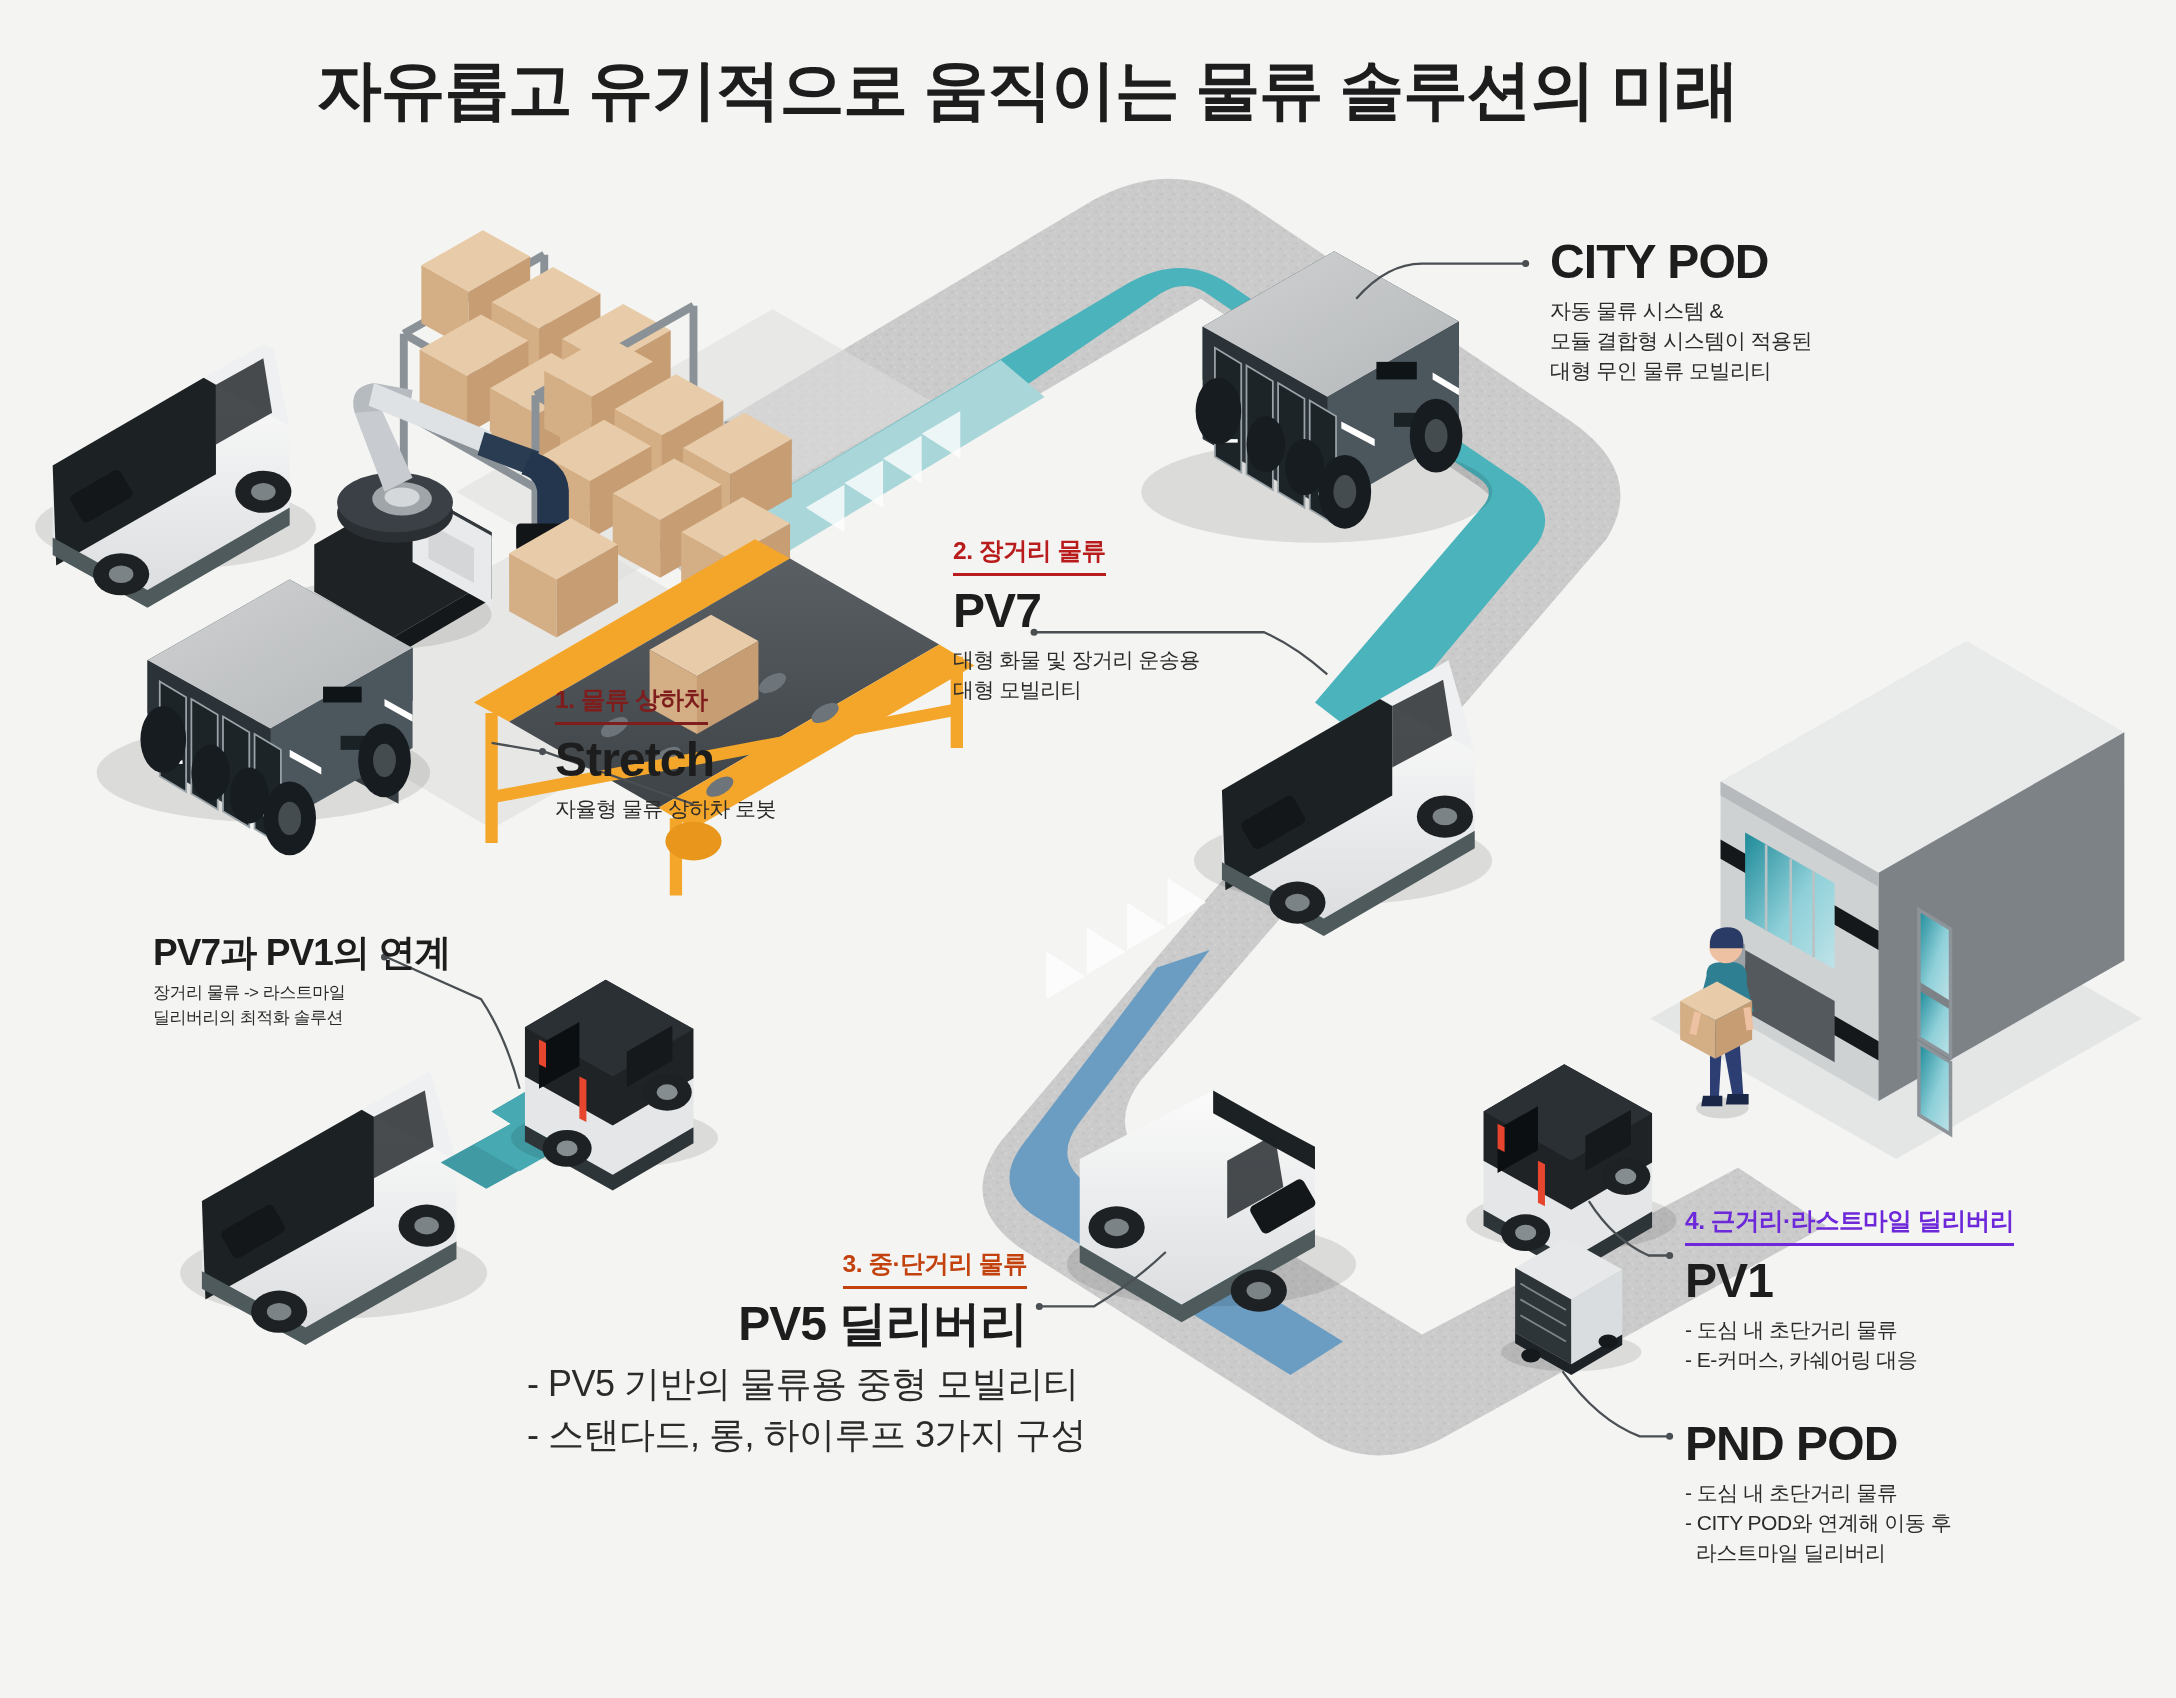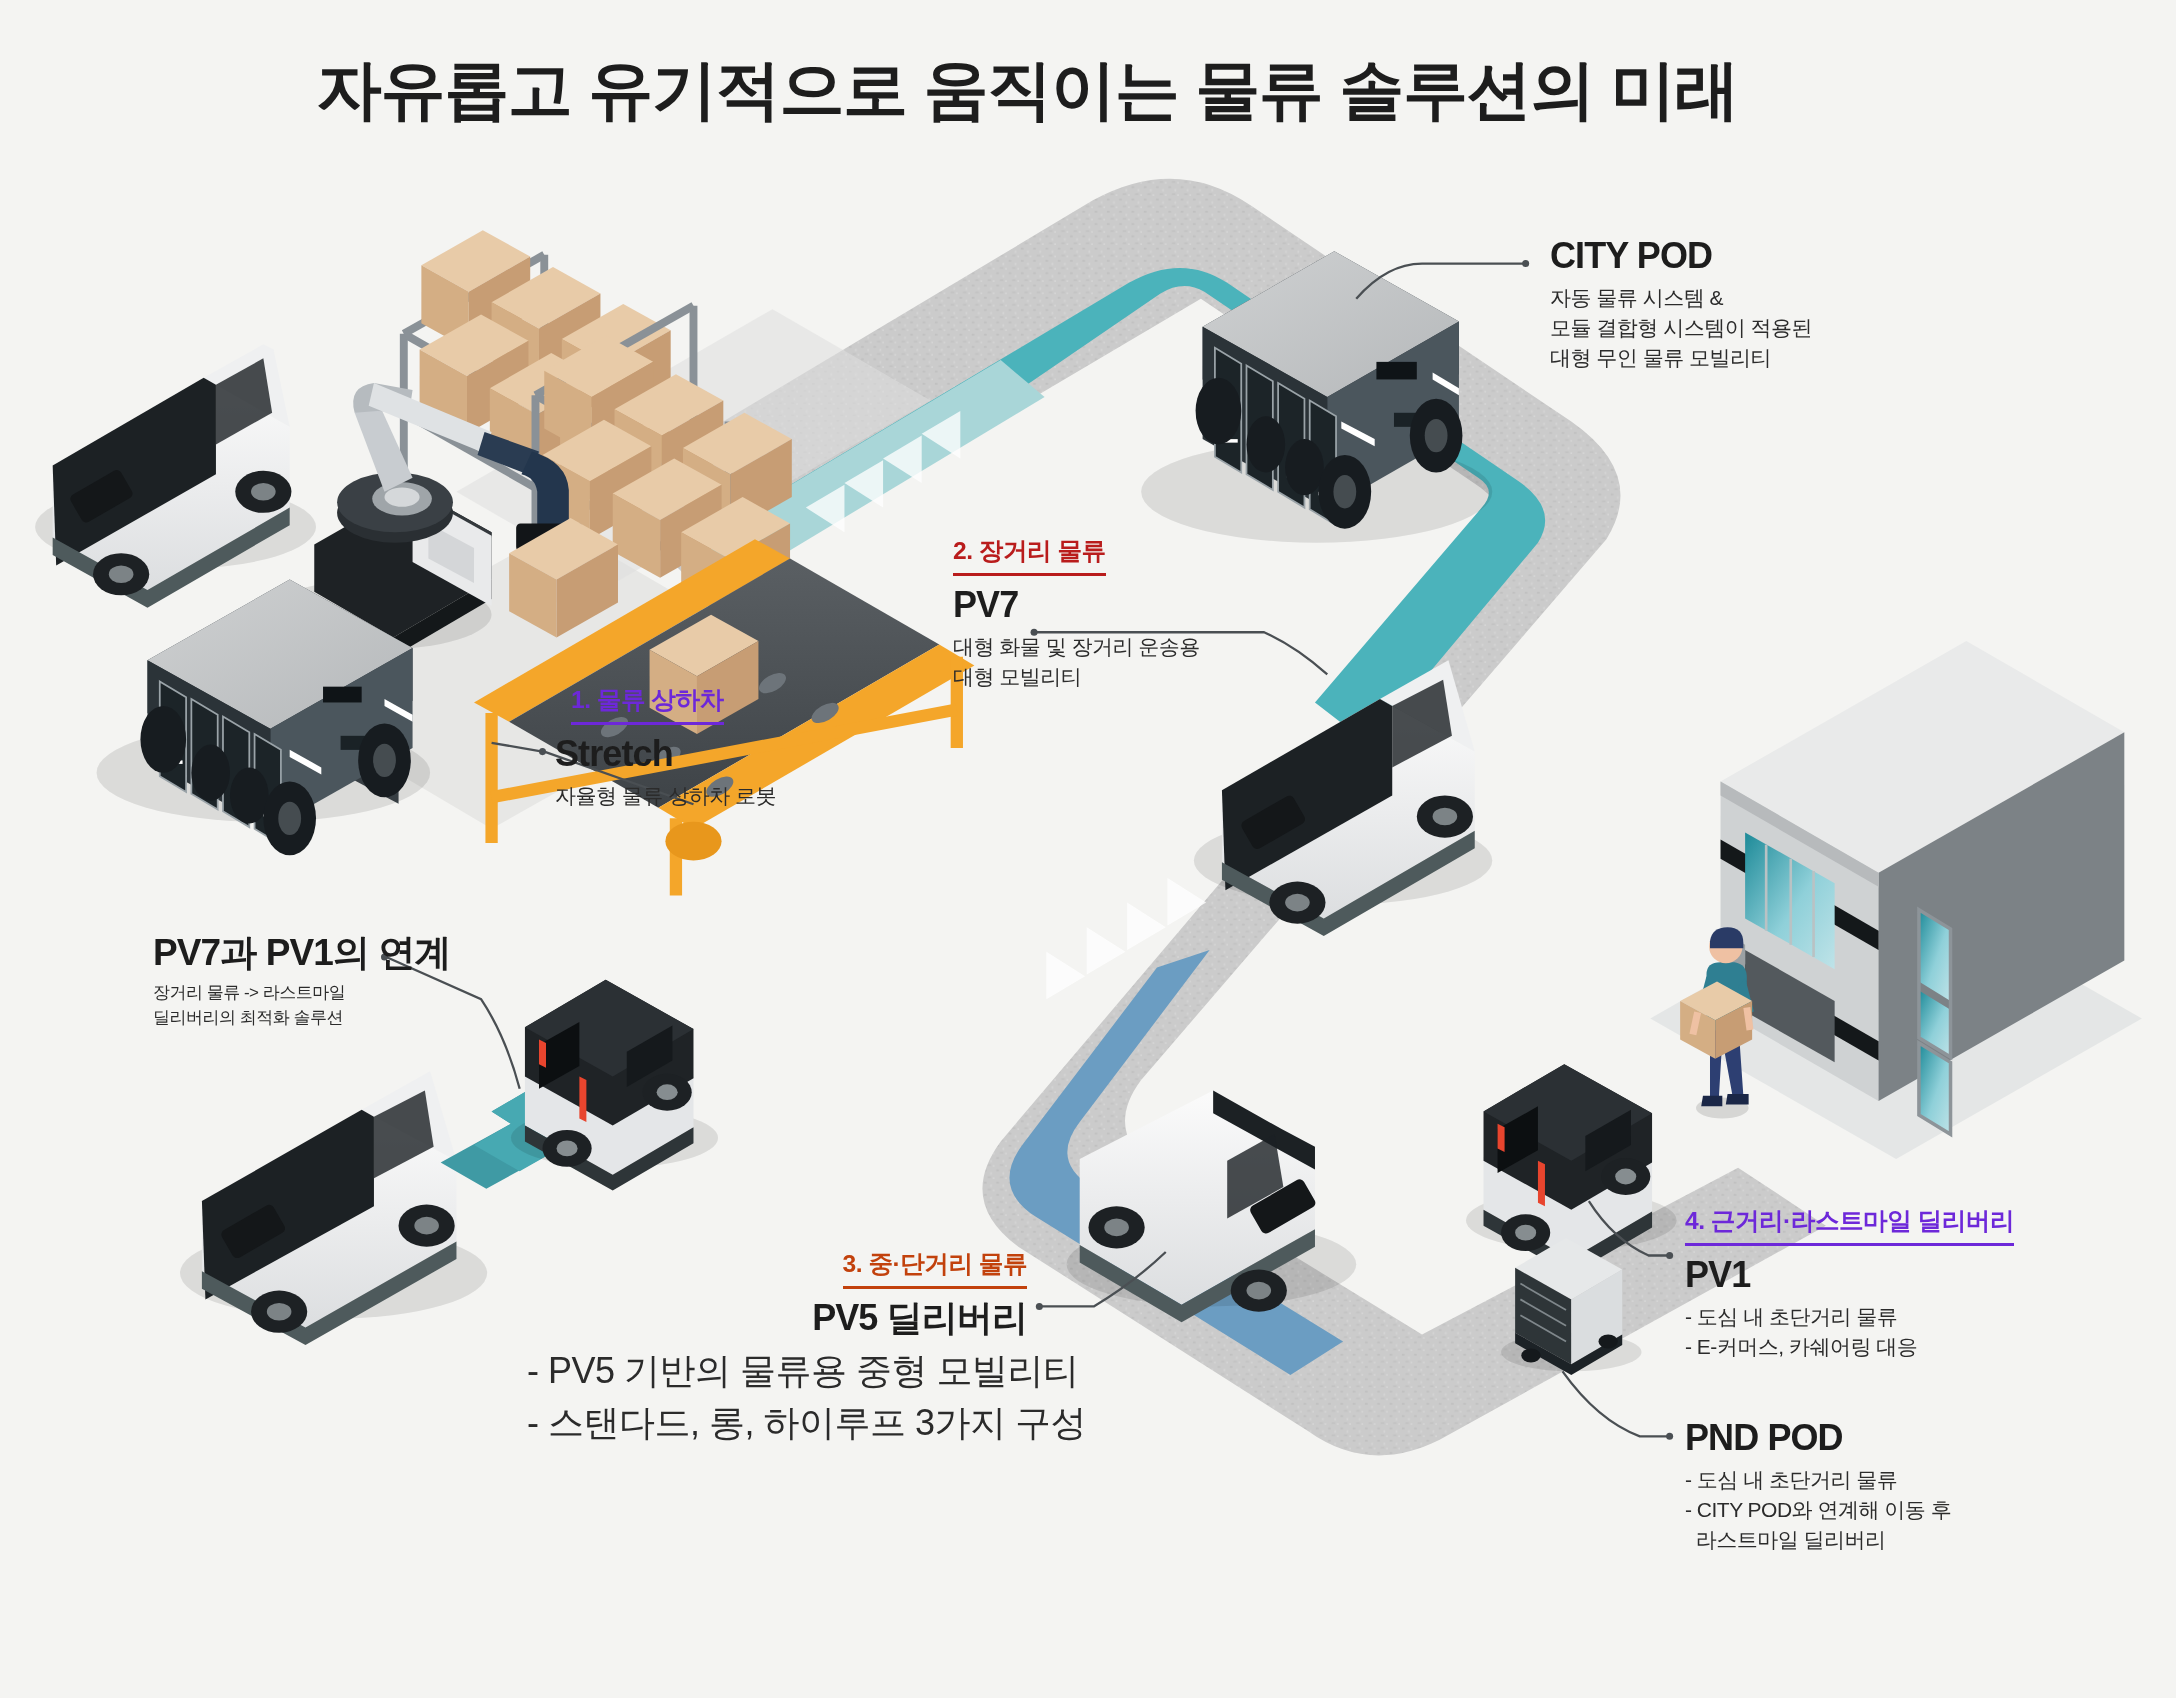--- a/index.html
+++ b/index.html
@@ -24,26 +24,26 @@
   
   .callout{position:absolute;z-index:25;}
   .kicker{
     display:inline-block;
     font-size:24.6px;font-weight:bold;letter-spacing:-0.5px;
     padding-bottom:6.1px;
     border-bottom:3.5px solid currentColor;
     margin-bottom:8px;
     white-space:nowrap;
   }
-  .k-gray{color:#6d28d9;margin-left:16px;}
+  .k-gray{color:#7f1d1d;}
   .k-teal{color:#b91c1c;}
   .k-blue{color:#c2410c;margin-top:20px;}
   .k-black{color:#6d28d9;}
   .headline{
-    font-size:36px;font-weight:bold;color:#1d1d1d;
+    font-size:48px;font-weight:bold;color:#1d1d1d;
     letter-spacing:-0.9px;line-height:1.05;margin:1.8px 0 8.8px 0;
     white-space:nowrap;
   }
   .headline.small{font-size:37px;}
   .desc{
     font-size:21px;color:#2b2b2b;line-height:1.42;
     letter-spacing:-0.5px;white-space:nowrap;
   }
   .desc.tight{font-size:17px;}
   .desc.big{font-size:36px;}

